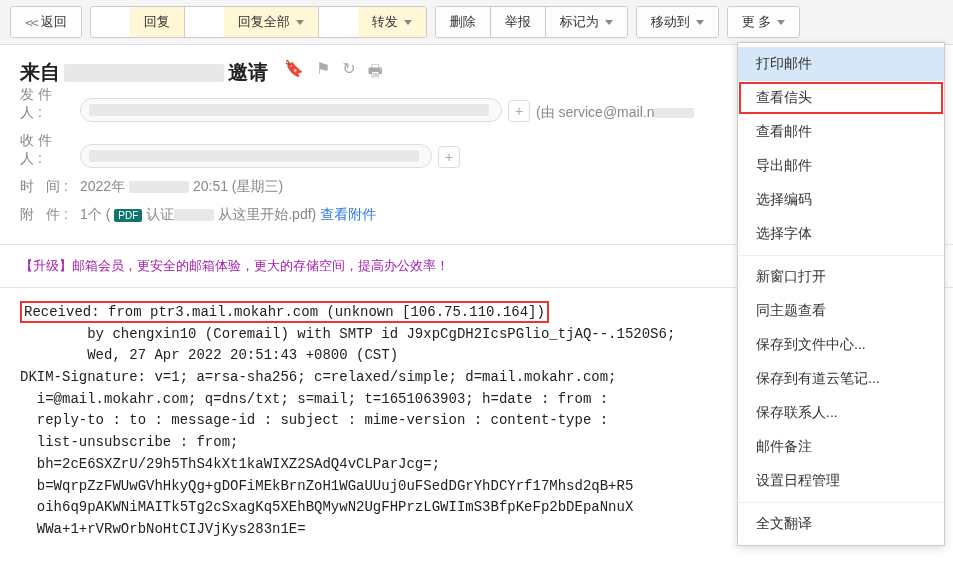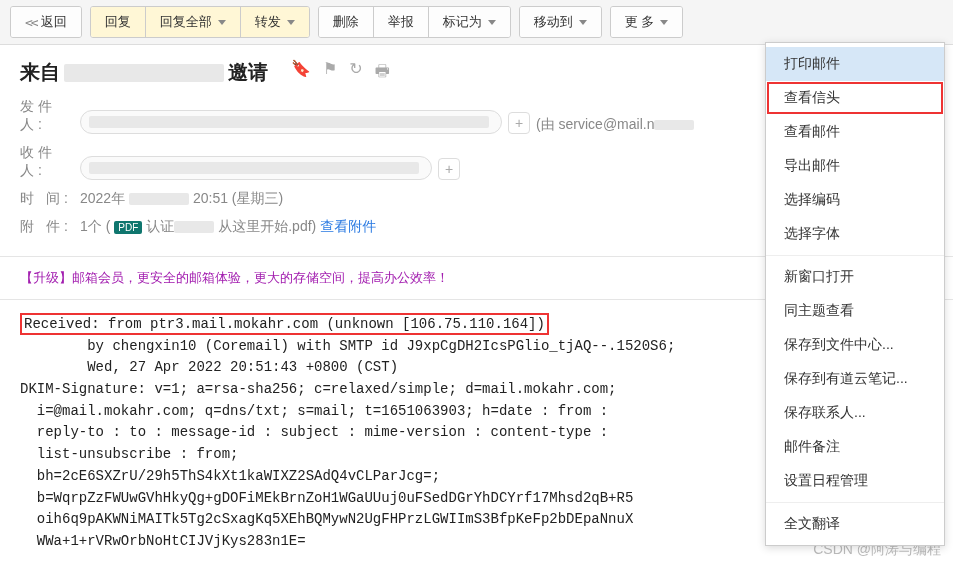--- a/index.html
+++ b/index.html
@@ -1,41 +1,41 @@
 <!DOCTYPE html>
 <html><head>
 <meta charset="utf-8">
 <style>
 * { margin: 0; padding: 0; box-sizing: border-box; }
 body { font-family: "Microsoft YaHei", Arial, sans-serif; font-size: 13px; color: #333; background: #fff; width: 953px; }
 .toolbar { display: flex; gap: 8px; padding: 6px 10px; background: #f5f5f5; border-bottom: 1px solid #ddd; }
 .btn-group { display: flex; border: 1px solid #ccc; border-radius: 3px; background: #fff; overflow: hidden; }
 .btn { padding: 6px 14px; background: #fdfdfd; border: none; border-right: 1px solid #ccc; cursor: pointer; font-size: 13px; color: #333; display: flex; align-items: center; gap: 4px; }
 .btn:last-child { border-right: none; }
-.btn.primary { background: #fff7d6; }
+.btn.primary { background: #fff7d6; margin-left: 39px; }
 .back-arrows { font-family: monospace; letter-spacing: -2px; color: #888; }
 .caret { display: inline-block; width: 0; height: 0; border-left: 4px solid transparent; border-right: 4px solid transparent; border-top: 5px solid #888; margin-left: 2px; }
 .header-area { padding: 14px 20px 10px 20px; border-bottom: 1px solid #e5e5e5; position: relative; }
-.subject-row { display: flex; gap: 23px; margin-bottom: 12px; }
+.subject-row { display: flex; gap: 16px; margin-bottom: 0; }
 .subject { font-size: 20px; font-weight: bold; color: #222; display: flex; align-items: center; }
 .redact { background: #e8e8e8; display: inline-block; height: 18px; border-radius: 2px; }
 .icon-row { display: flex; gap: 12px; color: #aaa; font-size: 16px; }
 .icon-row span { cursor: pointer; }
 .meta-row { display: flex; align-items: flex-end; margin-bottom: 10px; color: #888; font-size: 14px; }
 .meta-label { width: 60px; letter-spacing: 4px; }
 .chip { border: 1px solid #ddd; border-radius: 14px; padding: 3px 12px 3px 8px; background: #fafafa; display: inline-flex; align-items: center; margin-right: 6px; min-height: 24px; }
 .chip .redact { height: 12px; }
 .add-btn { border: 1px solid #ddd; border-radius: 4px; width: 22px; height: 22px; display: inline-flex; align-items: center; justify-content: center; color: #aaa; cursor: pointer; }
 .via { color: #888; margin-left: 6px; }
 .pdf-badge { background: #0f766e; color: #fff; font-size: 10px; padding: 1px 4px; border-radius: 2px; margin: 0 4px; }
 .link { color: #2a7ae2; cursor: pointer; }
 .promo { padding: 12px 20px; color: #a21caf; cursor: pointer; border-bottom: 1px solid #e5e5e5; background:#fff; }
 .raw { padding: 14px 20px; font-family: "Courier New", monospace; font-size: 14px; color: #222; line-height: 1.55; white-space: pre-wrap; word-break: break-all; }
 .red-box { border: 2px solid #e33; padding: 1px 2px; display: inline; }
-.dropdown { position: absolute; top: 42px; right: 8px; width: 180px; background: #fff; border: 1px solid #ccc; box-shadow: 0 2px 8px rgba(0,0,0,0.15); z-index: 10; padding: 4px 0; }
+.dropdown { position: absolute; top: 42px; right: 8px; width: 208px; background: #fff; border: 1px solid #ccc; box-shadow: 0 2px 8px rgba(0,0,0,0.15); z-index: 10; padding: 4px 0; }
 .dropdown-item { padding: 8px 18px; font-size: 14px; color: #333; cursor: pointer; }
 .dropdown-item.highlight { background: #d6e7f7; }
 .dropdown-item.boxed { outline: 2px solid #e33; outline-offset: -3px; }
 .dropdown-sep { height: 1px; background: #eee; margin: 4px 0; }
 .watermark { position: absolute; right: 12px; bottom: 8px; color: rgba(120,120,120,0.5); font-size: 14px; pointer-events: none; }
 .container { position: relative; }
 </style>
 </head>
 <body>
 

